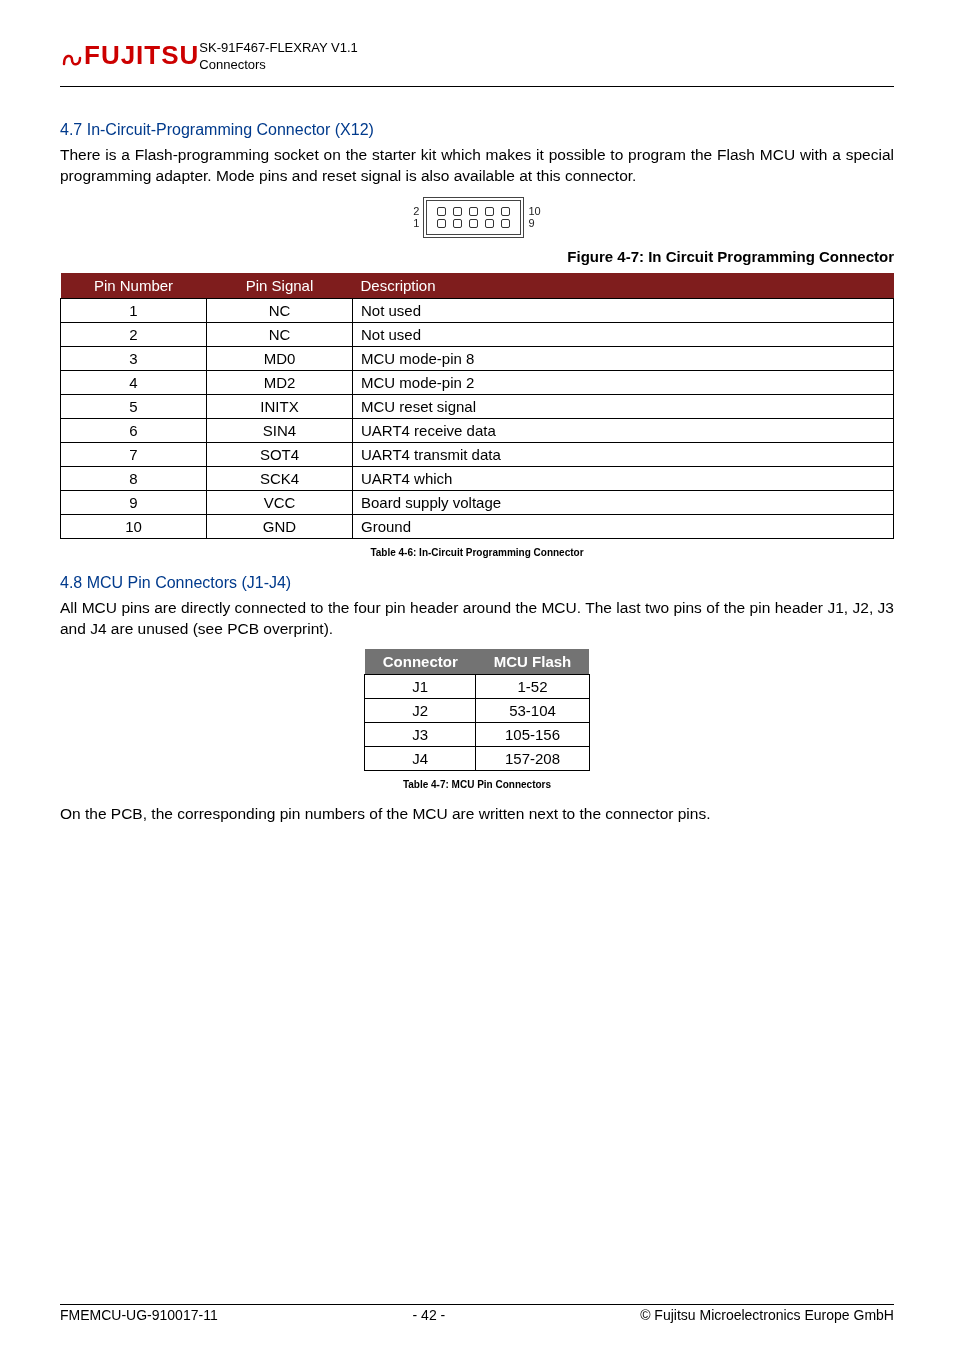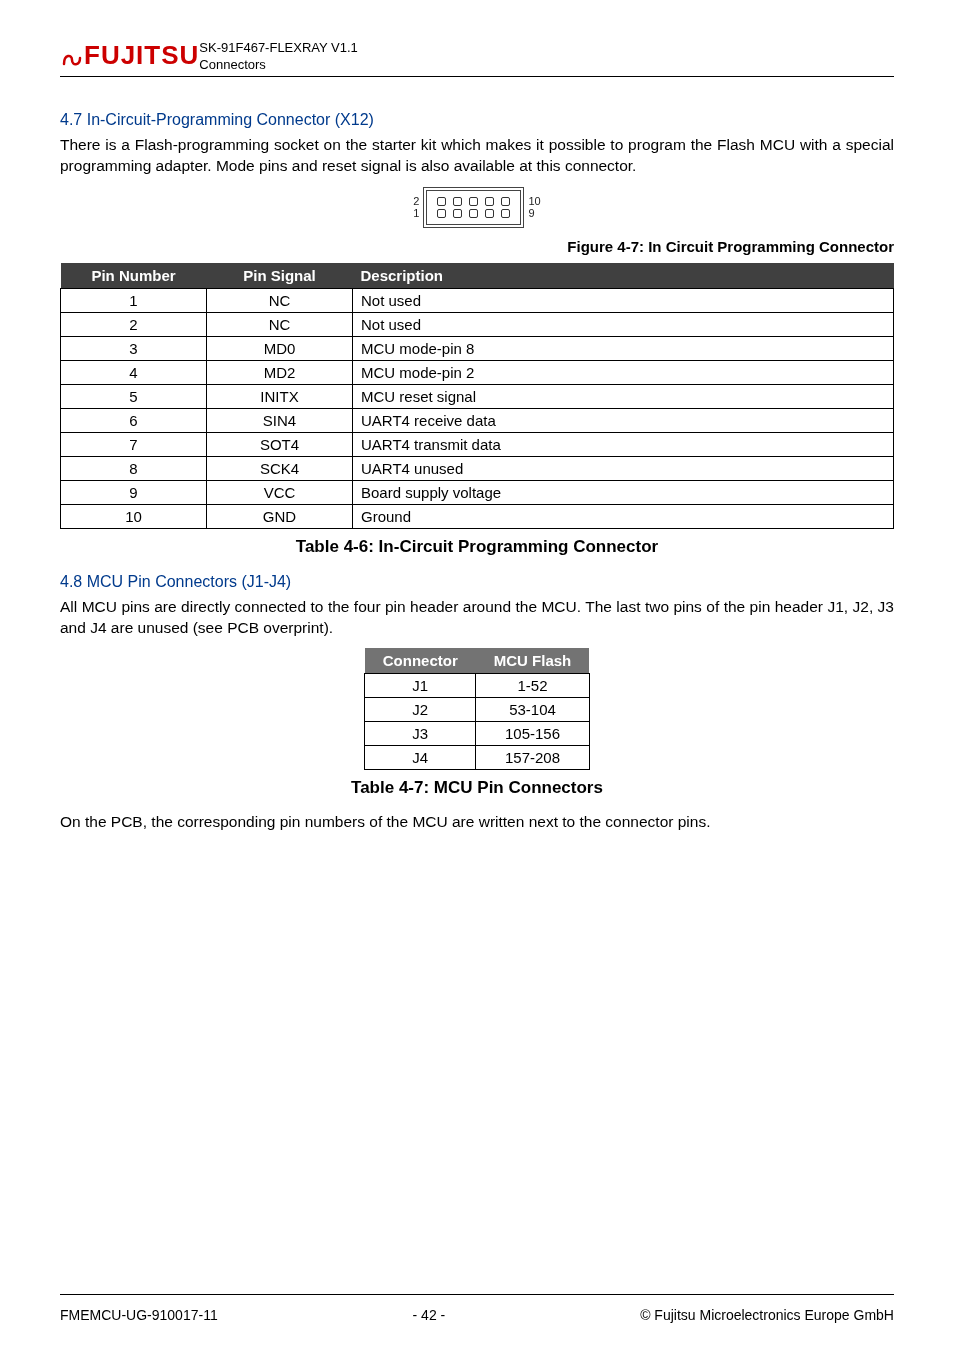--- a/index.html
+++ b/index.html
@@ -17,21 +17,21 @@
   .page {
     padding: 40px 60px 30px 60px;
     box-sizing: border-box;
     height: 100%;
     position: relative;
   }
   .header-row {
     display: flex;
     align-items: flex-start;
     border-bottom: 1px solid #000;
-    padding-bottom: 2px;
+    padding-bottom: 12px;
     margin-bottom: 34px;
   }
   .logo {
     display: flex;
     align-items: center;
     color: #c00;
     font-weight: bold;
     font-size: 26px;
     letter-spacing: 1px;
   }
@@ -95,40 +95,40 @@
     font-weight: bold;
     font-size: 15px;
     margin: 10px 0 8px 0;
   }
   table.pin-table {
     width: 100%;
     border-collapse: collapse;
     font-size: 15px;
   }
   table.pin-table th {
-    background: #404040;
+    background: #7f1d1d;
     color: #fff;
     text-align: left;
     padding: 4px 8px;
-    font-weight: bold;
+    font-weight: normal;
   }
   table.pin-table th.center {
     text-align: center;
   }
   table.pin-table td {
     border: 1px solid #000;
     padding: 3px 8px;
   }
   table.pin-table td.center {
     text-align: center;
   }
   .table-caption {
     text-align: center;
     font-weight: bold;
-    font-size: 17px;
+    font-size: 10px;
     margin: 8px 0 14px 0;
   }
   table.small-table {
     margin: 6px auto 4px auto;
     border-collapse: collapse;
     font-size: 15px;
   }
   table.small-table th {
     background: #737373;
     color: #fff;
@@ -143,21 +143,21 @@
   }
   .footer {
     position: absolute;
     bottom: 28px;
     left: 60px;
     right: 60px;
     border-top: 1px solid #000;
     display: flex;
     justify-content: space-between;
     font-size: 14px;
-    padding-top: 12px;
+    padding-top: 2px;
   }
 </style>
 </head>
 <body>
 
 <div class="page">
 
   <div class="header-row">
     <div class="logo">
       <svg class="logo-mark" viewBox="0 0 24 26">
@@ -244,21 +244,21 @@
           <td>UART4 receive data</td>
         </tr>
       <tr>
           <td class="center">7</td>
           <td class="center">SOT4</td>
           <td>UART4 transmit data</td>
         </tr>
       <tr>
           <td class="center">8</td>
           <td class="center">SCK4</td>
-          <td>UART4 unused</td>
+          <td>UART4 which</td>
         </tr>
       <tr>
           <td class="center">9</td>
           <td class="center">VCC</td>
           <td>Board supply voltage</td>
         </tr>
       <tr>
           <td class="center">10</td>
           <td class="center">GND</td>
           <td>Ground</td>

